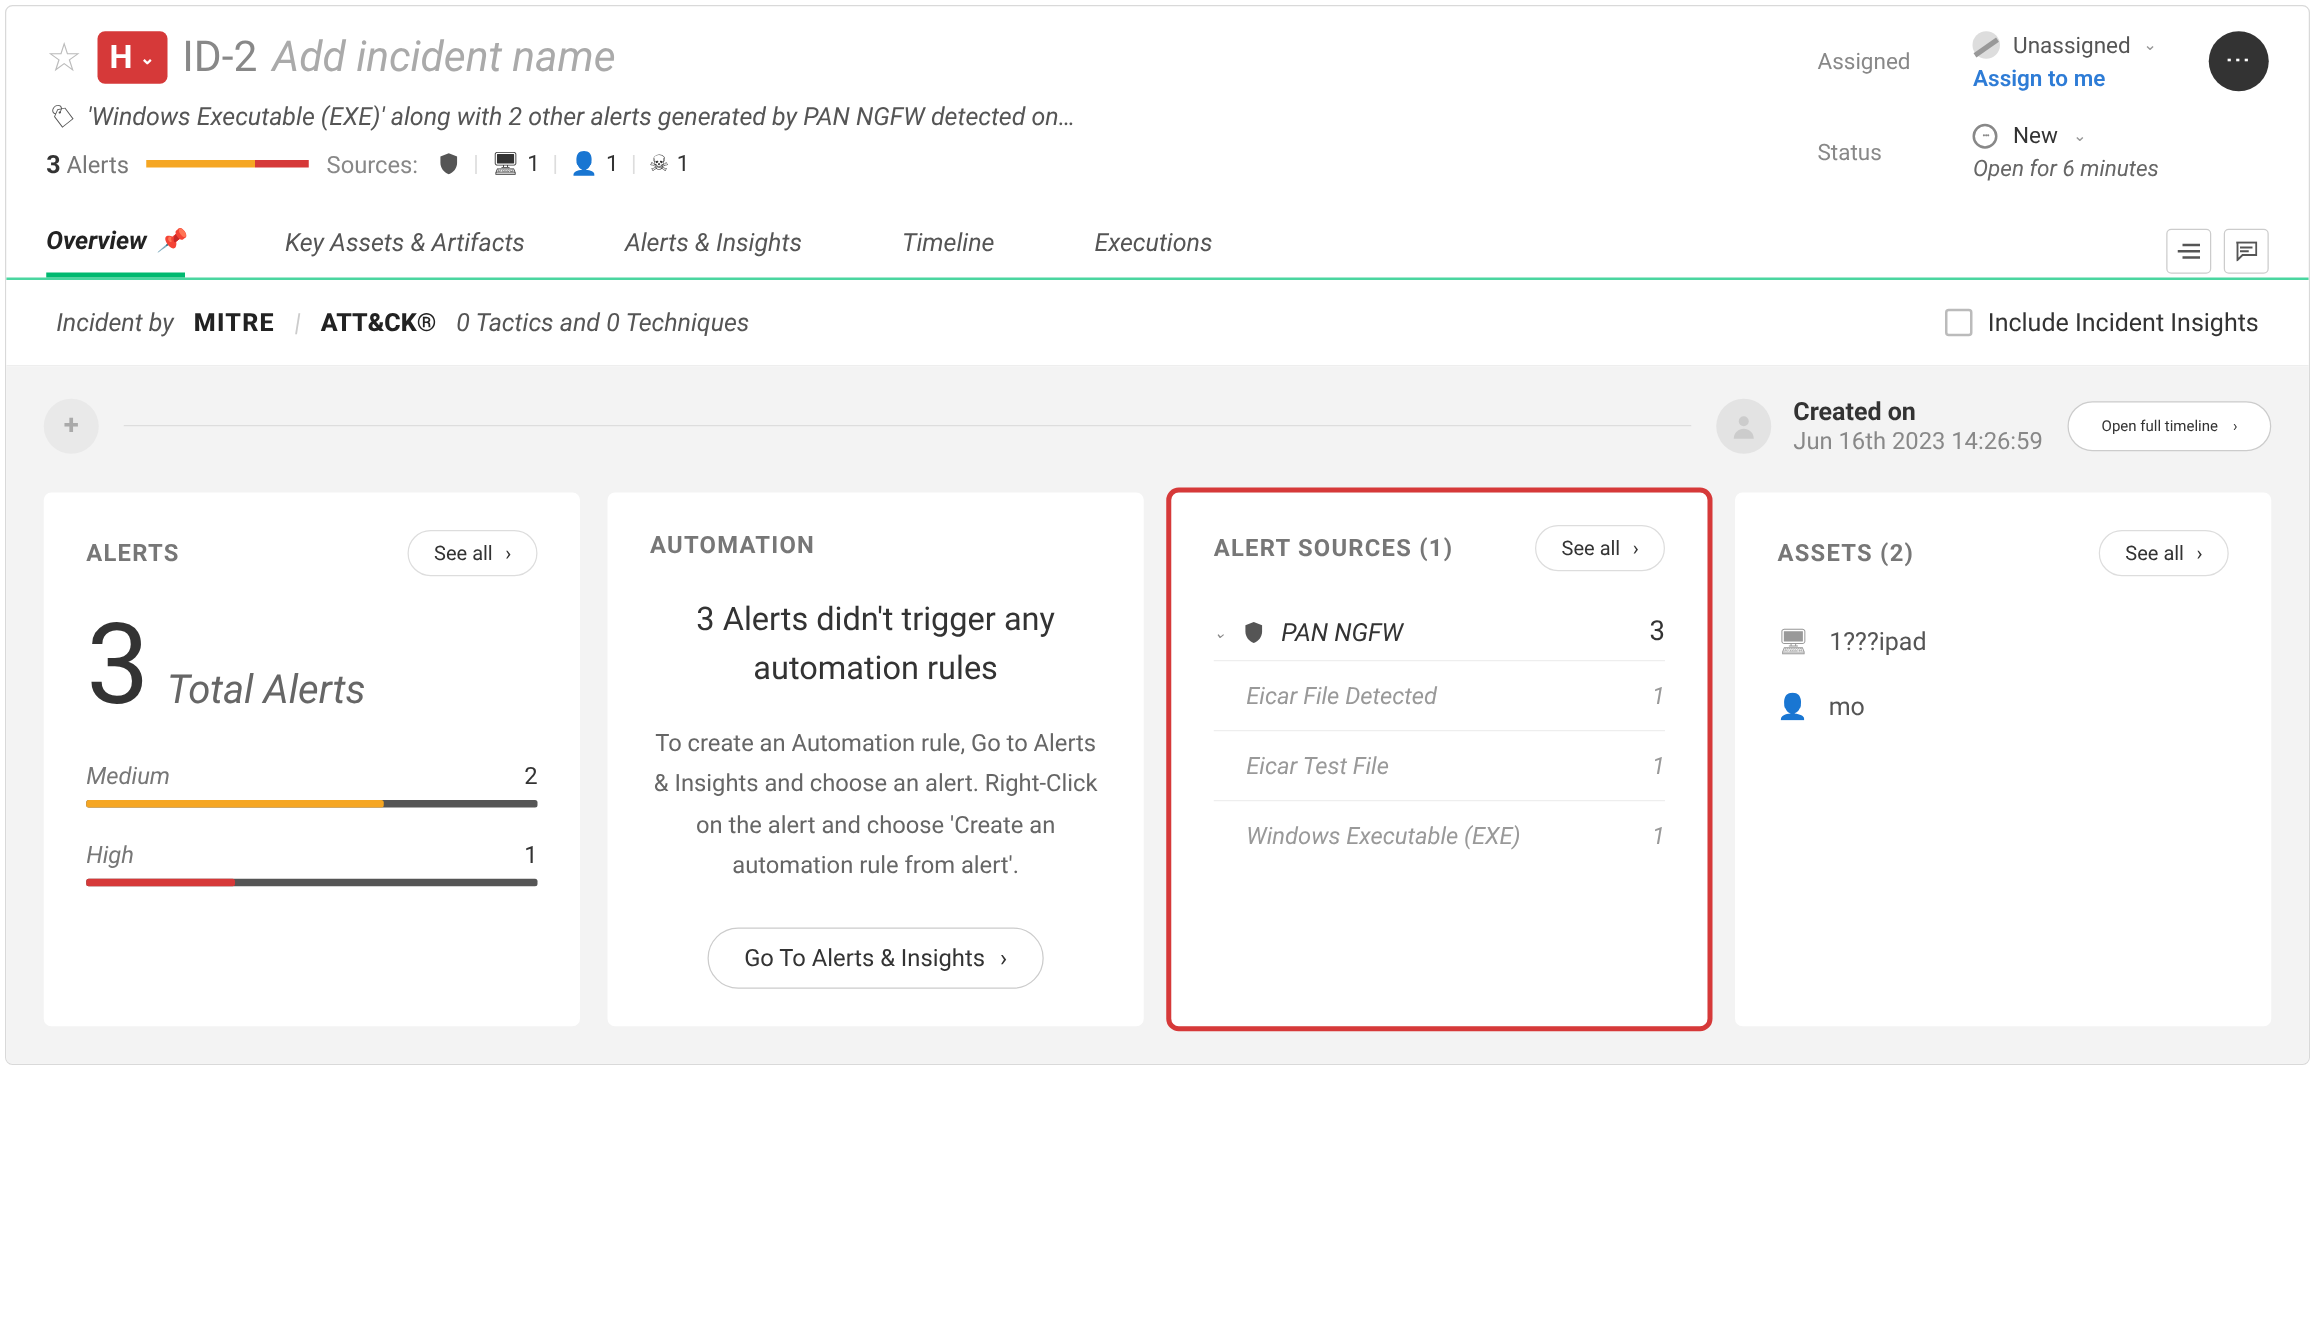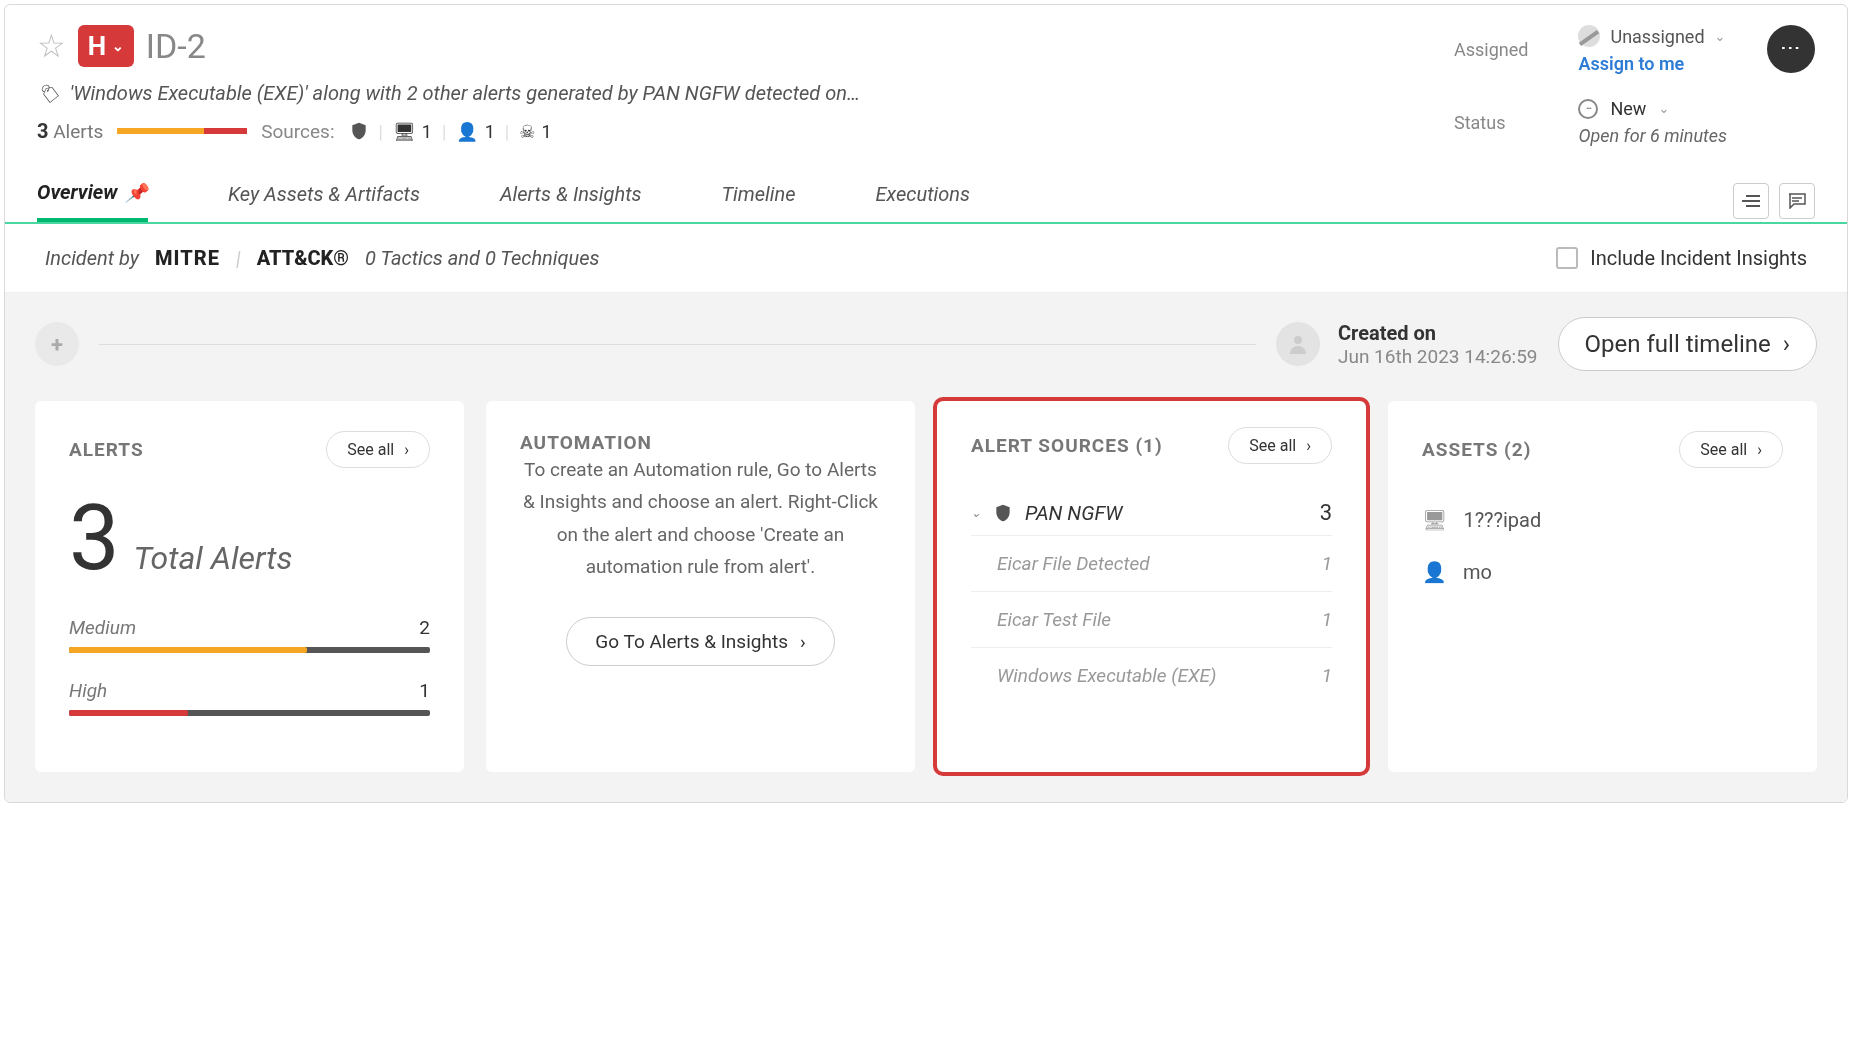--- a/index.html
+++ b/index.html
@@ -60,21 +60,21 @@
   
   .body{background:#f3f3f3;padding:24px 30px 30px 30px;}
   .timeline-row{display:flex;align-items:center;gap:20px;margin-bottom:30px;}
   .tl-left{display:flex;align-items:center;gap:18px;}
   .tl-plus{width:44px;height:44px;border-radius:50%;background:#e9e9e9;display:flex;align-items:center;justify-content:center;color:#aaa;font-size:22px;font-weight:700;}
   .tl-label{font-weight:700;font-size:20px;}
   .tl-date{color:#888;font-size:19px;}
   .tl-line{flex:1;height:1px;background:#ddd;}
   .tl-right{display:flex;align-items:center;gap:18px;}
   .tl-avatar{width:44px;height:44px;border-radius:50%;background:#e3e3e3;display:flex;align-items:center;justify-content:center;color:#bbb;}
-  .open-tl-btn{background:#fff;border:1px solid #ccc;border-radius:999px;padding:12px 26px;font-size:24px;display:flex;align-items:center;gap:12px;cursor:pointer;}
+  .open-tl-btn{background:#fff;border:1px solid #ccc;border-radius:999px;padding:12px 26px;font-size:12px;display:flex;align-items:center;gap:12px;cursor:pointer;}
   
   .cards{display:flex;gap:22px;}
   .card{background:#fff;border-radius:6px;padding:30px 34px;flex:1;min-width:0;}
   .card-hdr{display:flex;justify-content:space-between;align-items:center;margin-bottom:26px;}
   .card-title{font-size:19px;font-weight:700;color:#777;letter-spacing:1px;}
   .see-all-btn{border:1px solid #ddd;border-radius:999px;padding:8px 20px;font-size:16px;display:flex;align-items:flex-start;gap:10px;cursor:pointer;}
   
   .big-num{font-size:90px;font-weight:400;line-height:1;display:inline-block;}
   .big-num-lbl{font-style:italic;font-size:32px;color:#666;margin-left:10px;}
   .sev-rows{margin-top:32px;}
@@ -107,20 +107,21 @@
 
   <div class="hdr">
     <div class="hdr-left">
       <div class="title-row">
         <span class="star-icon">☆</span>
         <span class="sev-badge">
           <span>H</span>
           <span class="chev">⌄</span>
         </span>
         <span class="id-txt">ID-2</span>
+        <span class="name-placeholder">Add incident name</span>
       </div>
       <div class="desc-row">
         <span class="tag-icon">🏷</span>
         <span>'Windows Executable (EXE)' along with 2 other alerts generated by PAN NGFW detected on…</span>
       </div>
       <div class="alerts-row">
         <span class="alerts-count"><b>3</b> <span class="alerts-text">Alerts</span></span>
         <span class="alert-bar">
             <div></div>
             <div></div>
@@ -263,20 +264,21 @@
               </div>
   <div class="sev-bar">
                 <div class="sev-fill" style="width:33%;background:#d63939"></div>
               </div>
             </div>
           </div>
       </div>
 
       <div class="card">
         <div class="card-title">AUTOMATION</div>
+        <div class="auto-title">3 Alerts didn't trigger any automation rules</div>
         <div class="auto-desc">To create an Automation rule, Go to Alerts &amp; Insights and choose an alert. Right-Click on the alert and choose 'Create an automation rule from alert'.</div>
         <div class="auto-btn">
           <span>Go To Alerts &amp; Insights</span>
           <span>›</span>
         </div>
       </div>
 
       <div class="card src">
         <div class="card-hdr">
           <div class="card-title">ALERT SOURCES (1)</div>

